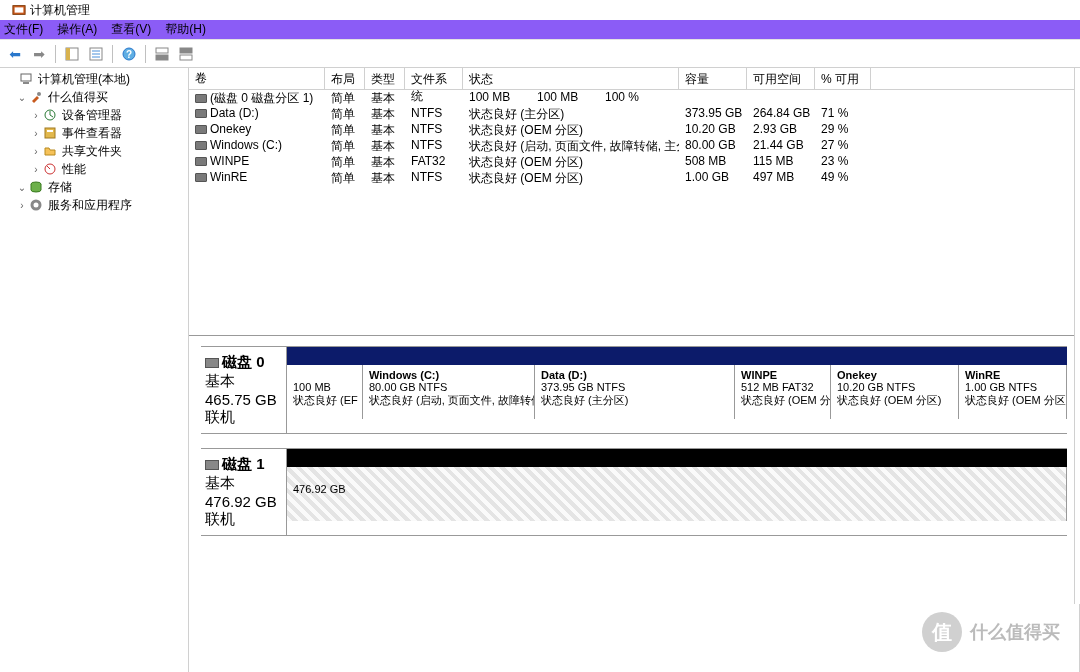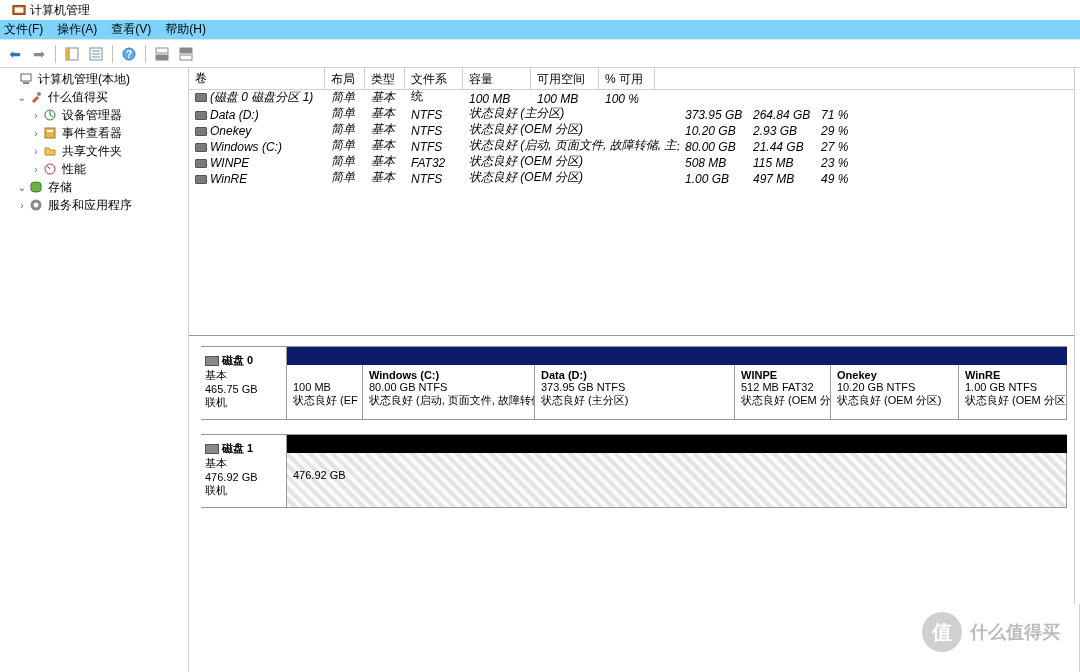--- a/index.html
+++ b/index.html
@@ -1,45 +1,45 @@
 <!DOCTYPE html>
 <html><head>
 <meta charset="utf-8">
 <style>
 * { box-sizing: border-box; margin: 0; padding: 0; }
 html, body { width: 1080px; height: 672px; font-family: "Microsoft YaHei", "Segoe UI", Tahoma, sans-serif; font-size: 12px; background: #fff; color: #000; overflow: hidden; }
 .titlebar { height: 20px; display: flex; align-items: center; padding-left: 12px; background: #fff; }
 .titlebar .app-icon { width: 14px; height: 14px; margin-right: 4px; }
-.menubar { height: 20px; display: flex; align-items: center; padding-left: 4px; background: #7dd3fc; border-bottom: 1px solid #e3e3e3; }
+.menubar { height: 20px; display: flex; align-items: center; padding-left: 4px; background: #8b5cf6; border-bottom: 1px solid #e3e3e3; }
 .menubar span { margin-right: 14px; }
 .toolbar { height: 28px; display: flex; align-items: center; padding-left: 4px; background: #fff; border-bottom: 1px solid #d0d0d0; gap: 2px; }
 .toolbtn { width: 22px; height: 22px; display: flex; align-items: center; justify-content: center; border: 1px solid transparent; }
 .toolbar .sep { width: 1px; height: 18px; background: #c0c0c0; margin: 0 3px; }
 .arrow-left { color:#2a78cc; font-size:14px; }
 .arrow-right { color:#888; font-size:14px; }
 .main { display: flex; height: 604px; }
 .sidebar { width: 195px; border-right: 1px solid #d0d0d0; padding: 2px 0; overflow: hidden; }
 .tree-item { display: flex; align-items: center; height: 18px; padding-left: 2px; white-space: nowrap; }
 .tree-item .expander { width: 12px; font-size: 10px; color: #666; text-align: center; }
 .tree-item .icon { width: 16px; height: 16px; margin-right: 4px; display:flex;align-items:center;justify-content:center;}
 .tree-item.selected { background: #d0d0d0; }
 .i0 { padding-left: 18px; } .i1 { padding-left: 16px; } .i2 { padding-left: 30px; }
 .content { flex: 1; display: flex; flex-direction: column; border-right:1px solid #d0d0d0;}
 .volume-list { height: 268px; border-bottom: 1px solid #999; overflow: hidden; }
 .vl-head { display: flex; height: 22px; background: #fff; border-bottom: 1px solid #d0d0d0; }
 .vl-head > div { border-right: 1px solid #d0d0d0; padding: 3px 6px; font-size: 12px; background:#fff; }
-.vl-body .vl-row { display: flex; height: 16px; align-items: flex-end; font-style: italic; }
+.vl-body .vl-row { display: flex; height: 16px; align-items: flex-start; }
 .vl-row > div { padding: 0 6px; white-space: nowrap; overflow: hidden; text-overflow: clip; font-size:12px;}
 .c-vol { width: 136px; display:flex; align-items:center; gap:3px;}
 .c-layout { width: 40px; } .c-type { width: 40px; } .c-fs { width: 58px; }
 .c-status { width: 216px; } .c-cap { width: 68px; } .c-free { width: 68px; } .c-pct { width: 56px; }
 .vol-icon-sm { display:inline-block; width:12px; height:9px; background:#7a7a7a; border:1px solid #555; border-radius:1px; position:relative;}
 .disk-pane { flex: 1; background: #fff; overflow: auto; padding-right:6px;}
 .disk-row { display: flex; border-top: 1px solid #999; border-bottom:1px solid #999; margin: 10px 6px 14px 12px; }
-.disk-header { width: 86px; border-right: 1px solid #999; padding: 6px 4px; font-size: 11px;}
+.disk-header { width: 86px; border-right: 1px solid #999; padding: 6px 4px; font-size: 15px;}
 .disk-header .dname { font-weight: bold; display:flex; align-items:center; gap:3px;}
 .disk-bar { flex: 1; }
 .disk-topbar { height: 18px; background: #0c1b6a; }
 .disk-partitions { display: flex; height: 54px; }
 .part { border-right: 1px solid #999; padding: 4px 6px; font-size: 11px; overflow: hidden; white-space: nowrap; }
 .part .pname { font-weight: bold; }
 .disk-unalloc { background: repeating-linear-gradient(45deg, #fafafa, #fafafa 4px, #e4e4e4 4px, #e4e4e4 8px); }
 .disk-topbar-black { height: 18px; background: #000; }
 .watermark { position:absolute; right:20px; bottom:20px; color:#bbb; font-size:18px; font-weight:bold; display:flex; align-items:center; gap:8px;}
 .watermark .circ { width:40px; height:40px; border-radius:50%; background:#d0d0d0; display:flex;align-items:center;justify-content:center;color:#fff;font-size:20px;}
@@ -191,20 +191,21 @@
   </div>
 
   <div class="content">
 
     <div class="volume-list">
       <div class="vl-head">
         <div class="c-vol">卷</div>
         <div class="c-layout">布局</div>
         <div class="c-type">类型</div>
         <div class="c-fs">文件系统</div>
+        <div class="c-status">状态</div>
         <div class="c-cap">容量</div>
         <div class="c-free">可用空间</div>
         <div class="c-pct" style="border-right:1px solid #d0d0d0">% 可用</div>
         <div style="flex:1;border-right:none"></div>
       </div>
       <div class="vl-body" id="vl-body">
           <div class="vl-row">
             <div class="c-vol">
               <span class="vol-icon-sm"></span>
               <span>(磁盘 0 磁盘分区 1)</span>

